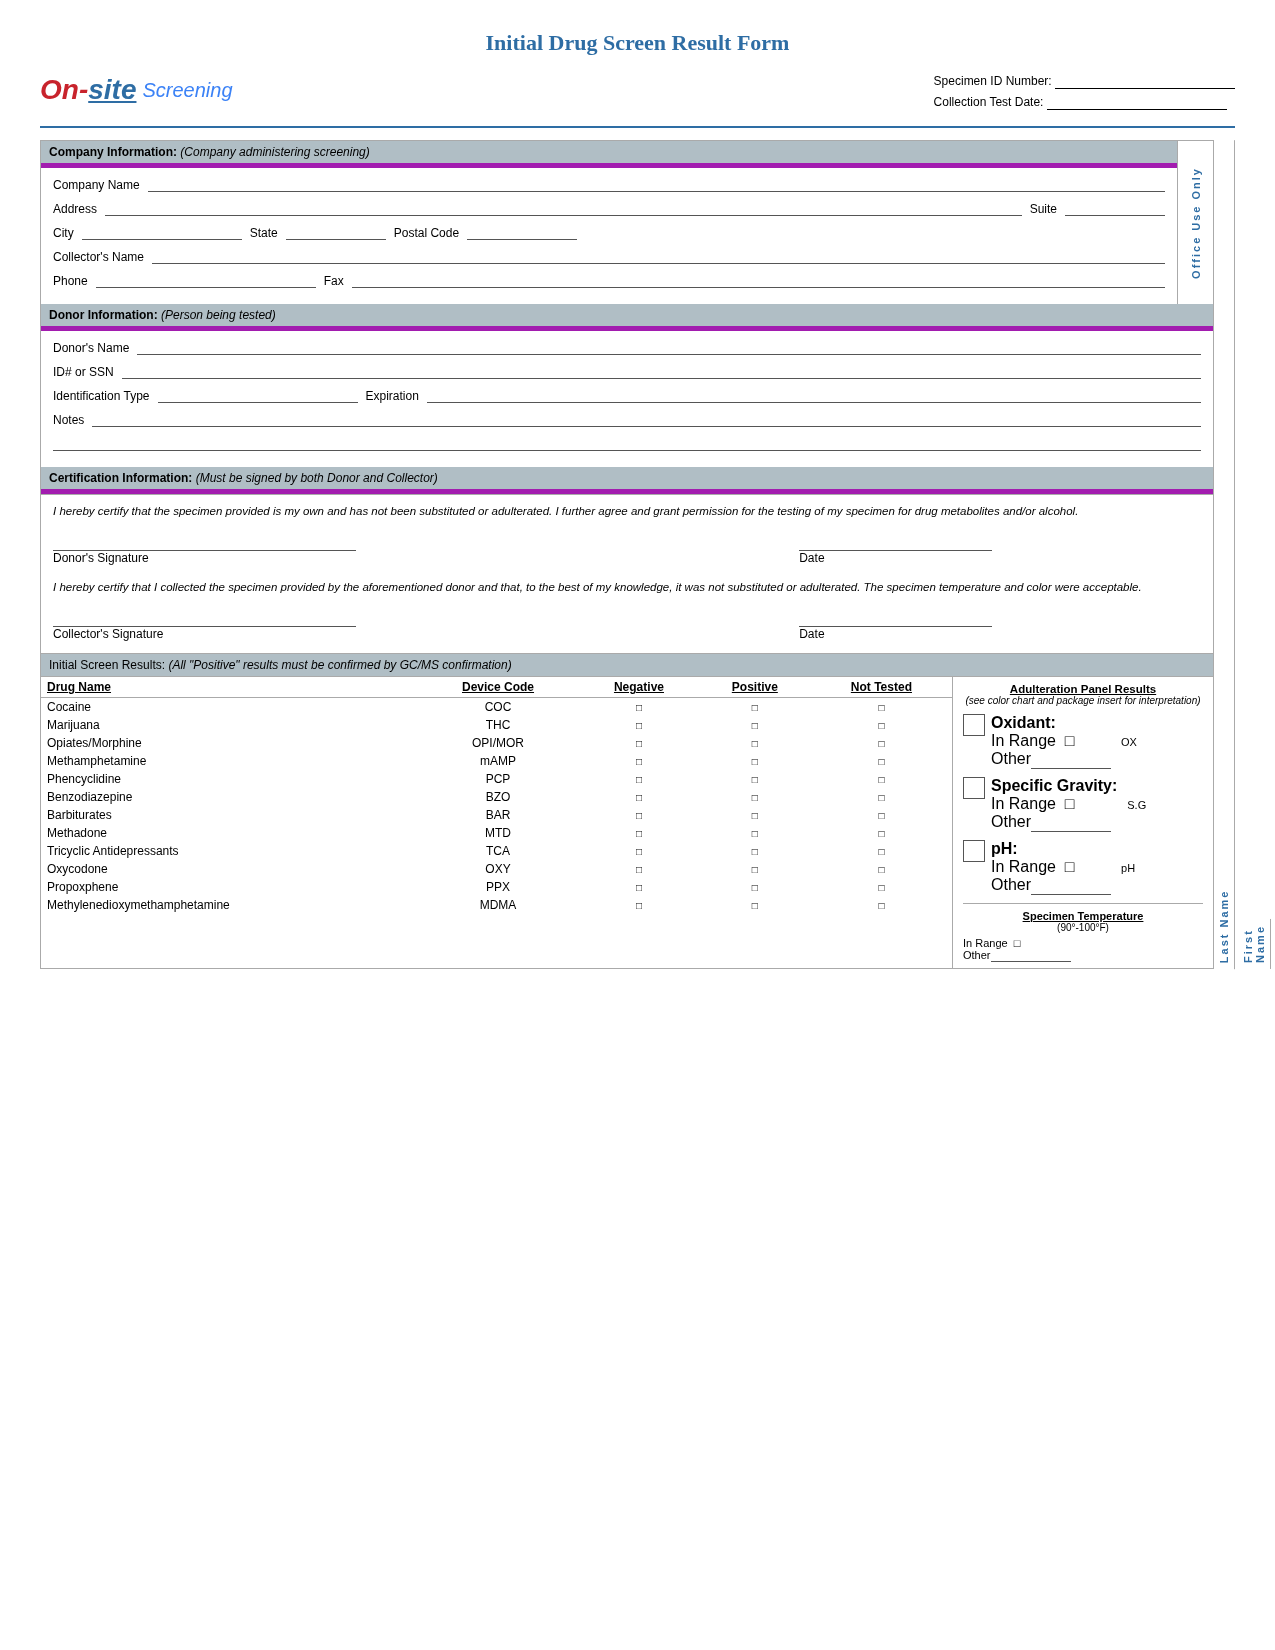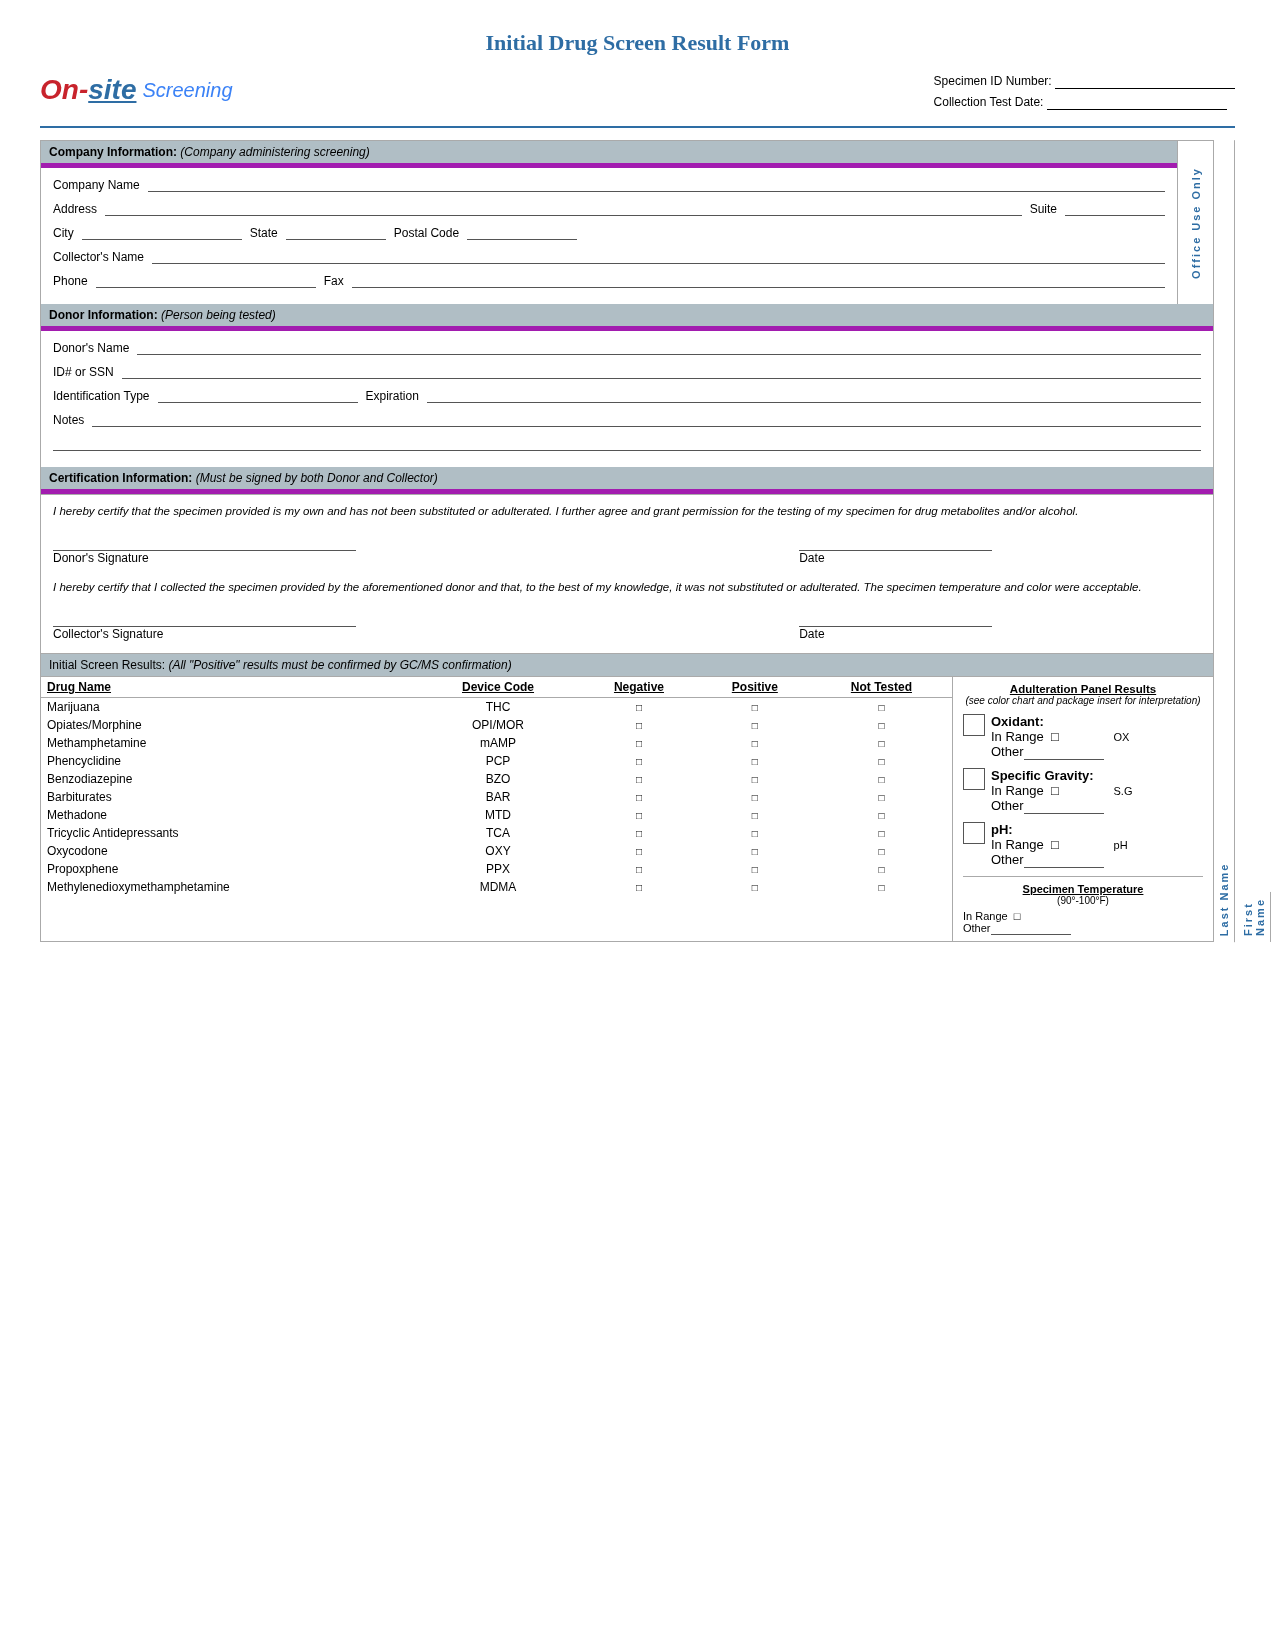--- a/index.html
+++ b/index.html
@@ -195,21 +195,21 @@
       width: 22px;
       height: 22px;
       border: 1px solid #555;
       flex-shrink: 0;
       display: flex;
       align-items: center;
       justify-content: center;
       font-size: 10px;
     }
     .adult-label {
-      font-size: 13px;
+      font-size: 16px;
     }
     .adult-label .bold { font-weight: bold; }
     .adult-field-line {
       display: inline-block;
       border-bottom: 1px solid #555;
       min-width: 80px;
     }
     .specimen-temp {
       border-top: 1px solid #aaa;
       padding-top: 6px;
@@ -393,20 +393,27 @@
             <thead>
               <tr>
                 <th>Drug Name</th>
                 <th>Device Code</th>
                 <th>Negative</th>
                 <th>Positive</th>
                 <th>Not Tested</th>
               </tr>
             </thead>
             <tbody id="drug-rows">
+            <tr>
+    <td>Cocaine</td>
+    <td>COC</td>
+    <td class="checkbox-cell">□</td>
+    <td class="checkbox-cell">□</td>
+    <td class="checkbox-cell">□</td>
+  </tr>
                 <tr>
     <td>Marijuana</td>
     <td>THC</td>
     <td class="checkbox-cell">□</td>
     <td class="checkbox-cell">□</td>
     <td class="checkbox-cell">□</td>
   </tr>
                 <tr>
     <td>Opiates/Morphine</td>
     <td>OPI/MOR</td>

